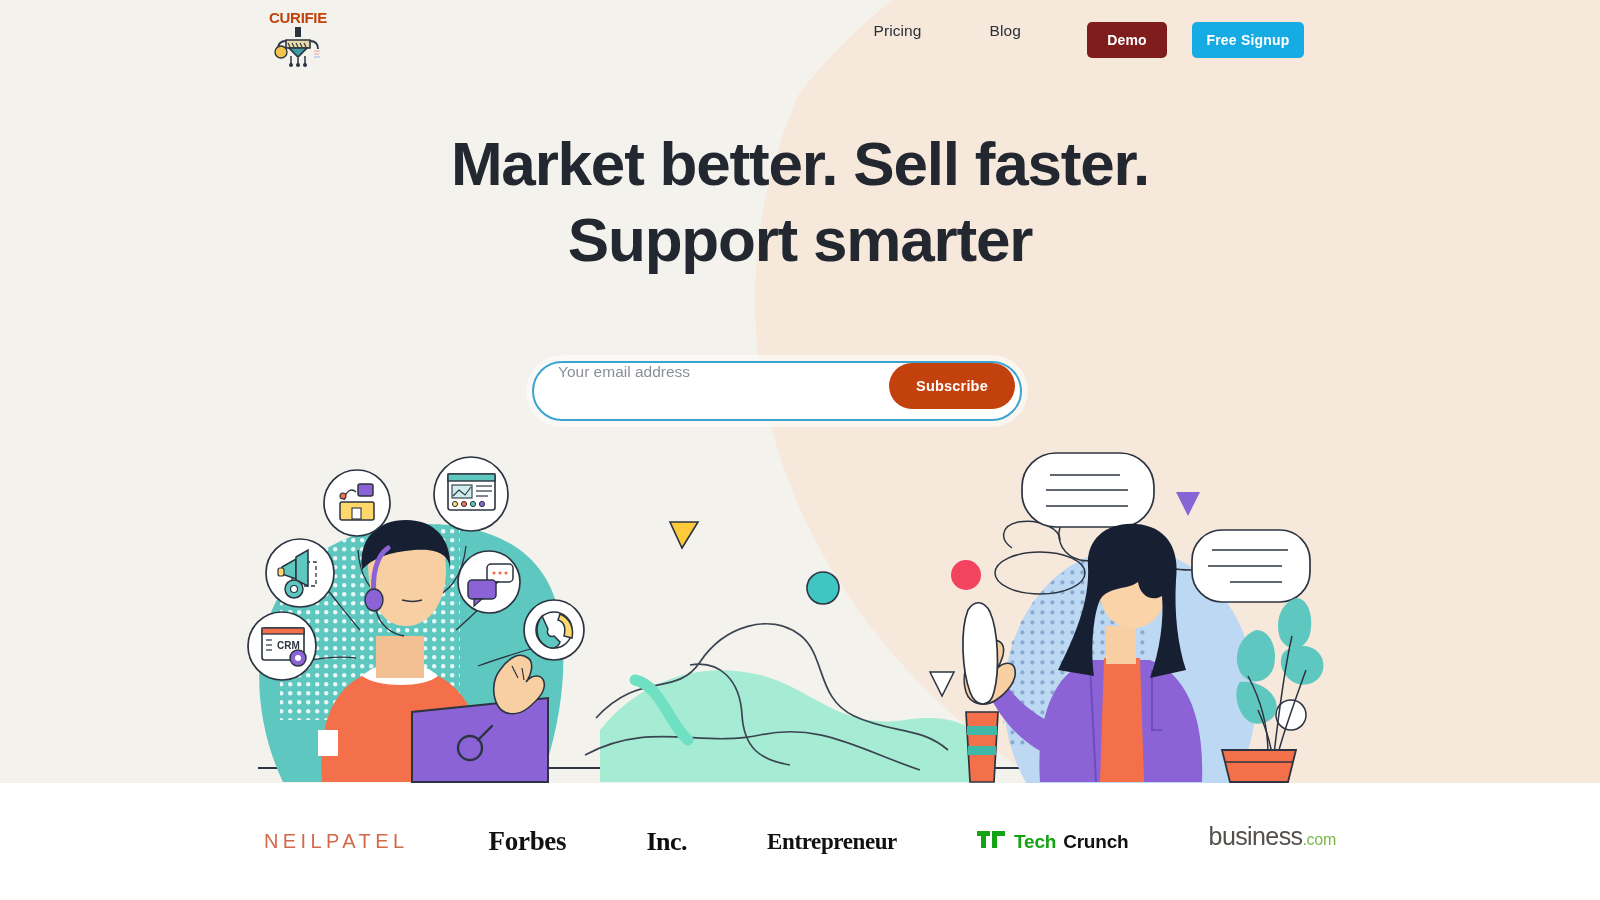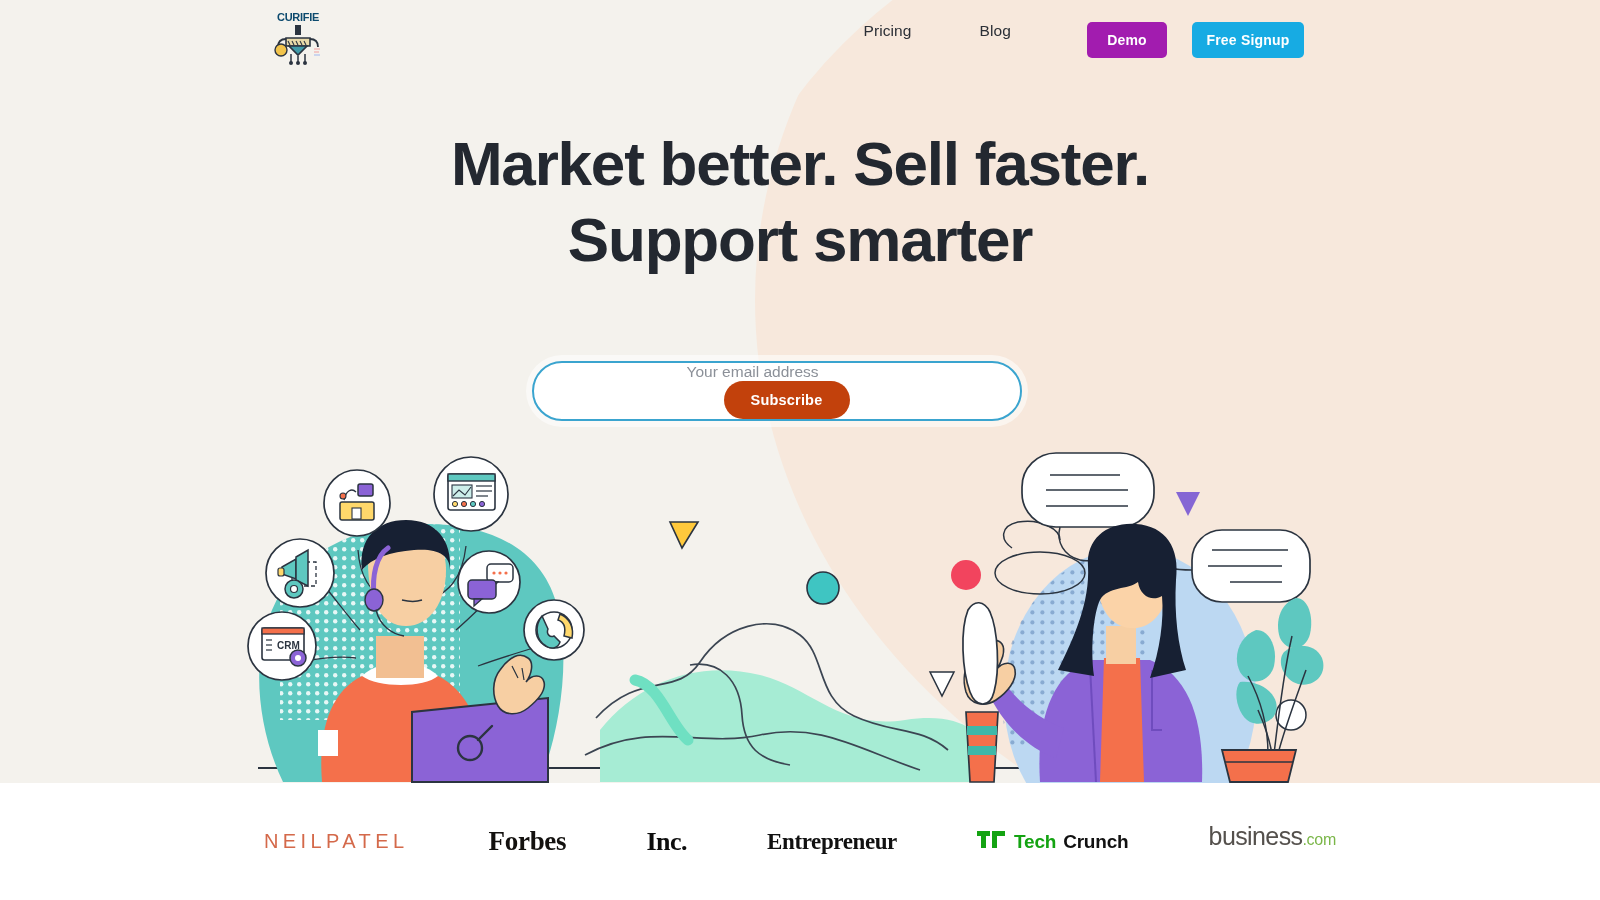--- a/index.html
+++ b/index.html
@@ -27,38 +27,38 @@
 
   
   .nav {
     position: absolute; left: 0; top: 0; width: 1600px; height: 80px;
     display: flex; align-items: center;
     padding: 0 296px 0 268px;
     z-index: 40;
   }
   .logo { display: flex; flex-direction: column; align-items: center; width: 60px; }
   .logo-word {
-    font-size: 11px; font-weight: 900; letter-spacing: -0.3px;
-    color: #0c4a6e; line-height: 1; font-family: "Liberation Sans", sans-serif;
+    font-size: 15px; font-weight: 900; letter-spacing: -0.3px;
+    color: #c2410c; line-height: 1; font-family: "Liberation Sans", sans-serif;
   }
   .logo-mark { margin-top: 2px; }
 
   .nav-spacer { flex: 1; }
   .nav-links { display: flex; align-items: flex-start; gap: 16px; }
   .nav-link {
     font-size: 15.5px; color: #2b2f36; text-decoration: none;
     padding: 0 26px; cursor: pointer; letter-spacing: 0.1px;
   }
   .nav-btn {
     border: none; border-radius: 5px; color: #fff;
     font-size: 14px; font-weight: 700; cursor: pointer;
     height: 36px; display: inline-flex; align-items: center; justify-content: center;
     font-family: "Liberation Sans", sans-serif; letter-spacing: 0.2px;
   }
-  .nav-btn.demo { background: #a21caf; width: 80px; margin-left: 34px; }
+  .nav-btn.demo { background: #7f1d1d; width: 80px; margin-left: 24px; }
   .nav-btn.signup { background: #17abe3; width: 112px; margin-left: 9px; }
 
   
   .hero-copy { position: absolute; left: 0; top: 126px; width: 1600px; text-align: center; z-index: 30; }
   .headline {
     font-size: 62px; font-weight: 800; color: #232830; line-height: 1.22;
     letter-spacing: -1.2px;
     max-width: 960px; margin: 0 auto;
   }
   .subhead {
@@ -67,23 +67,22 @@
   }
 
   
   .sub-wrap {
     position: absolute; left: 532px; top: 361px;
     width: 490px; height: 60px; z-index: 30;
   }
   .sub-form {
     width: 100%; height: 100%;
     background: #ffffff; border: 2px solid #3aa4cf; border-radius: 34px;
-    display: flex; align-items: center; padding: 0 5px 0 24px;
+    display: flex; align-items: flex-start; padding: 0 5px 0 24px;
     box-shadow: 0 0 0 6px rgba(255,255,255,0.55);
-    flex-direction: column;
   }
   .sub-input {
     flex: 1; border: none; outline: none; background: transparent;
     font-size: 15.5px; color: #3d434c; font-family: "Liberation Sans", sans-serif;
   }
   .sub-input::placeholder { color: #8b9098; }
   .sub-btn {
     background: #c2410c; color: #fff; border: none; border-radius: 28px;
     height: 46px; width: 126px; font-size: 14.5px; font-weight: 700;
     cursor: pointer; font-family: "Liberation Sans", sans-serif; letter-spacing: 0.2px;

